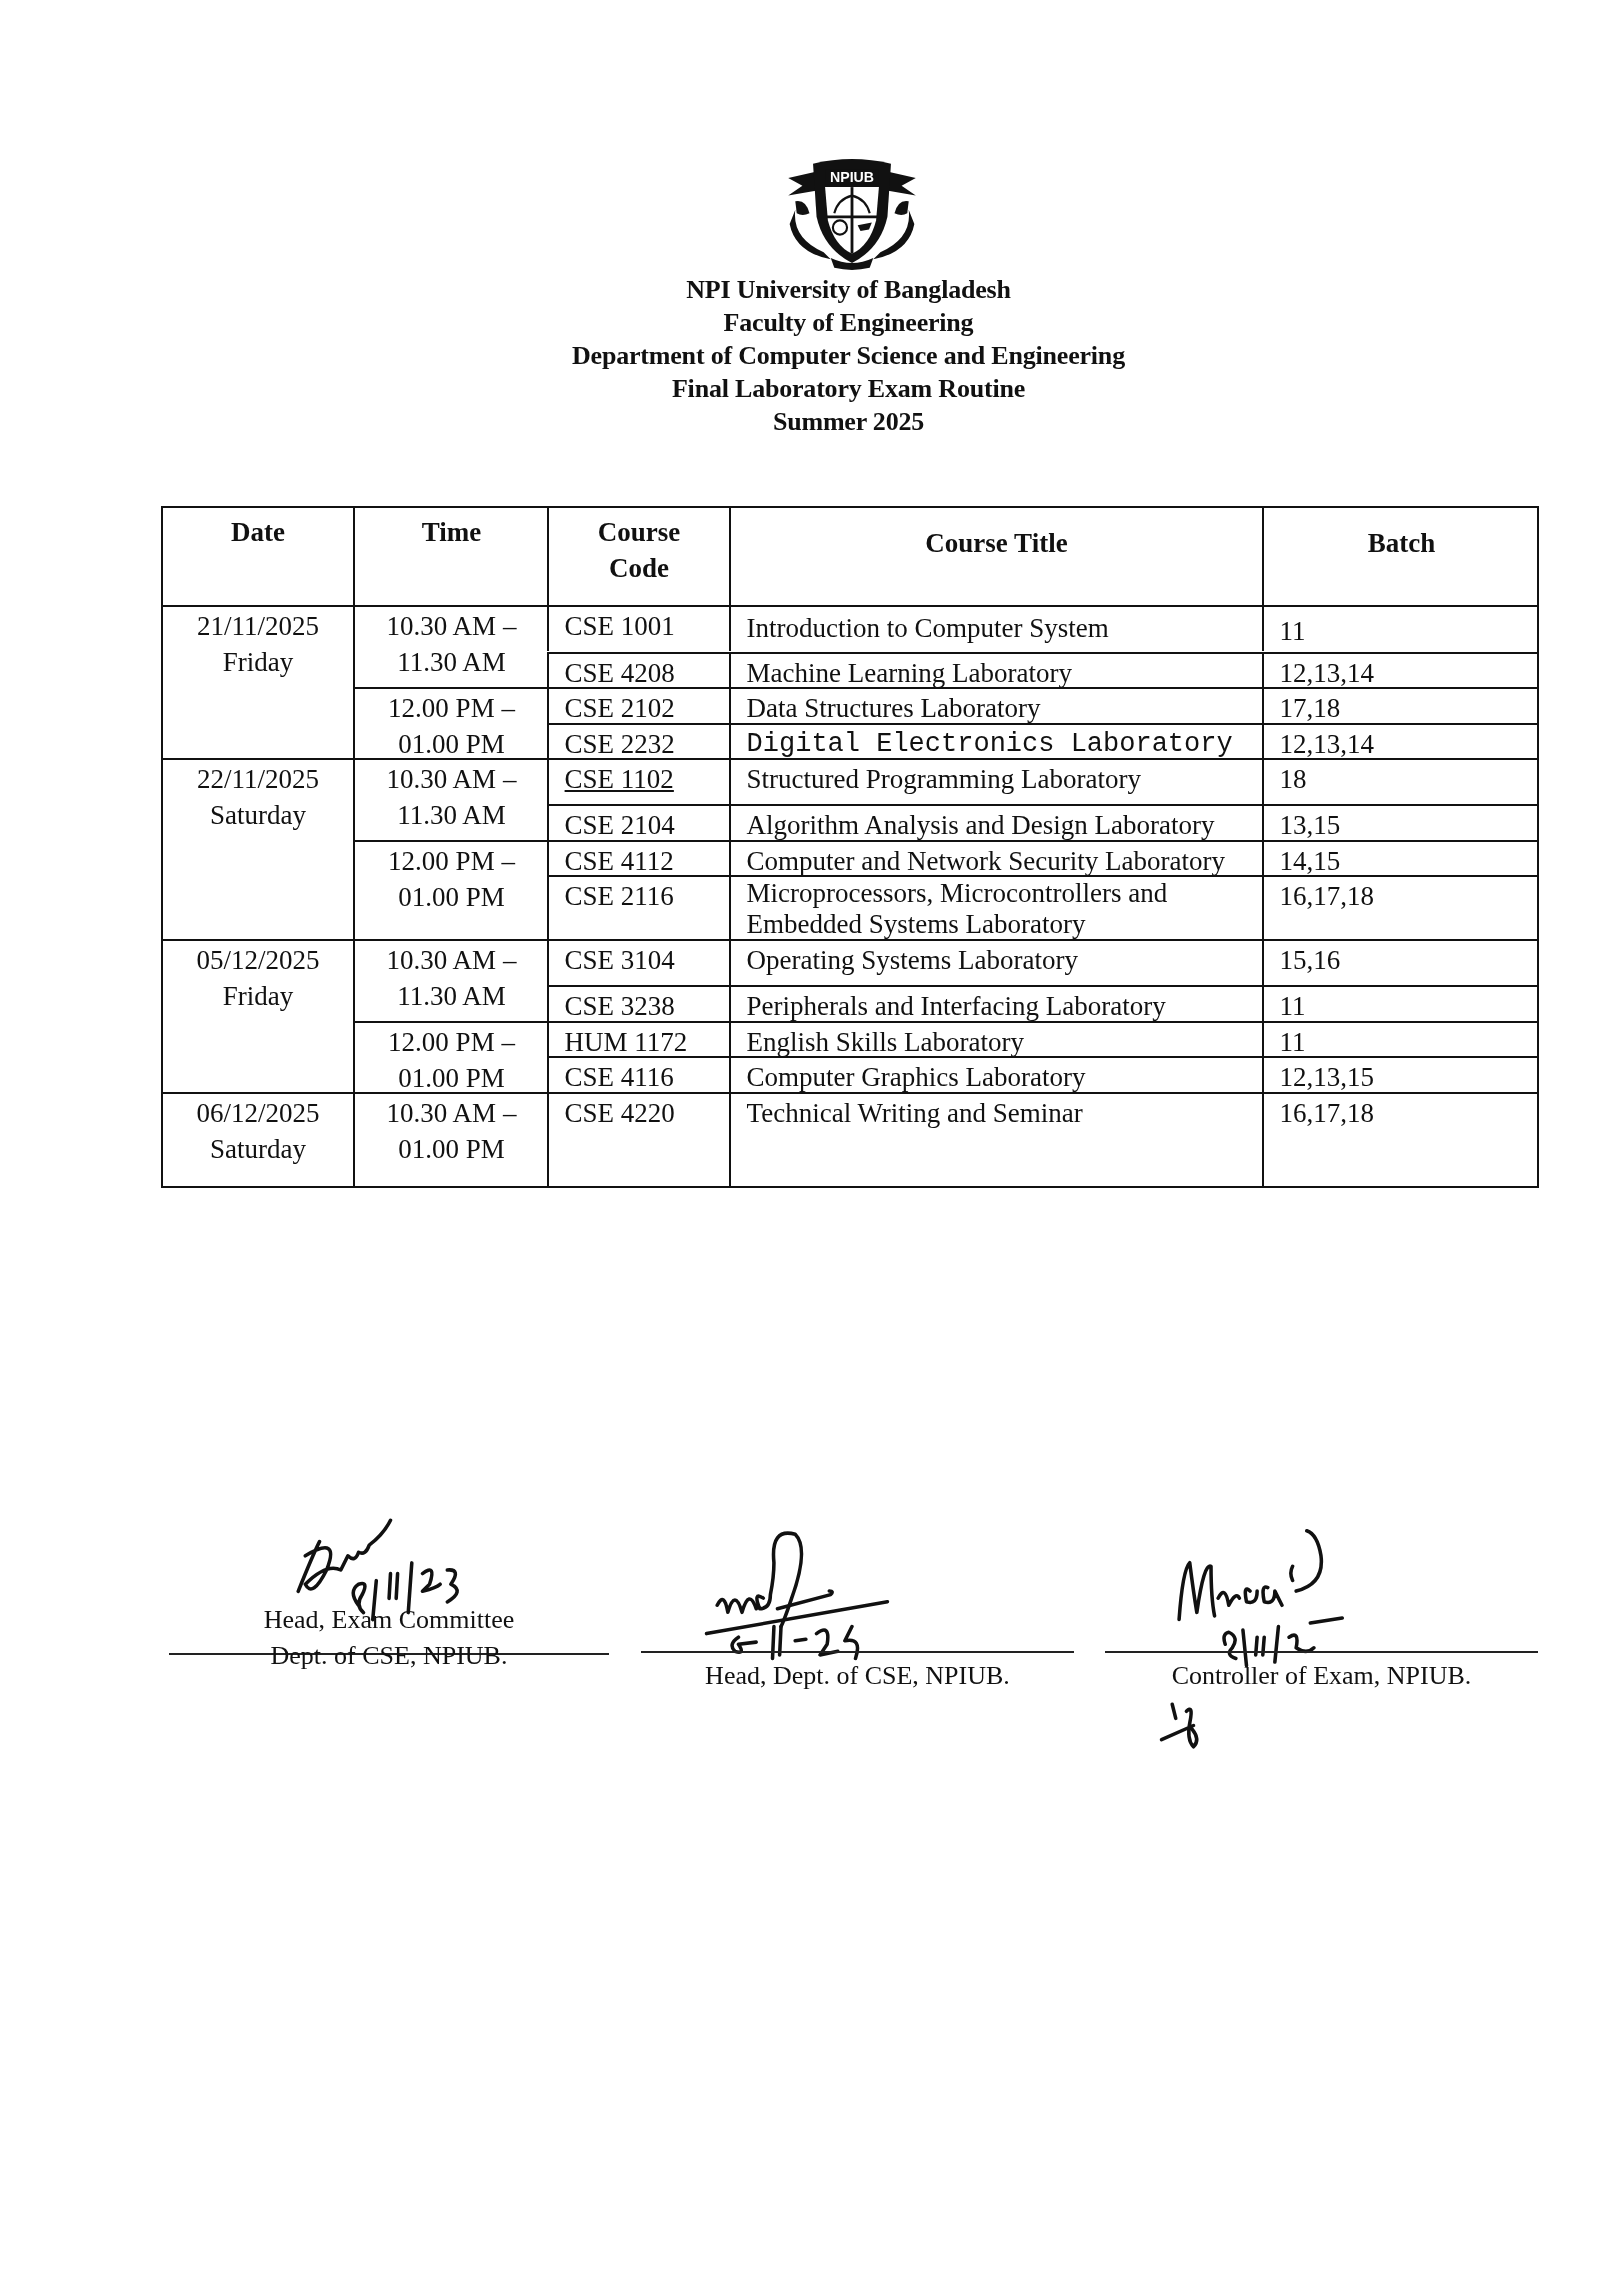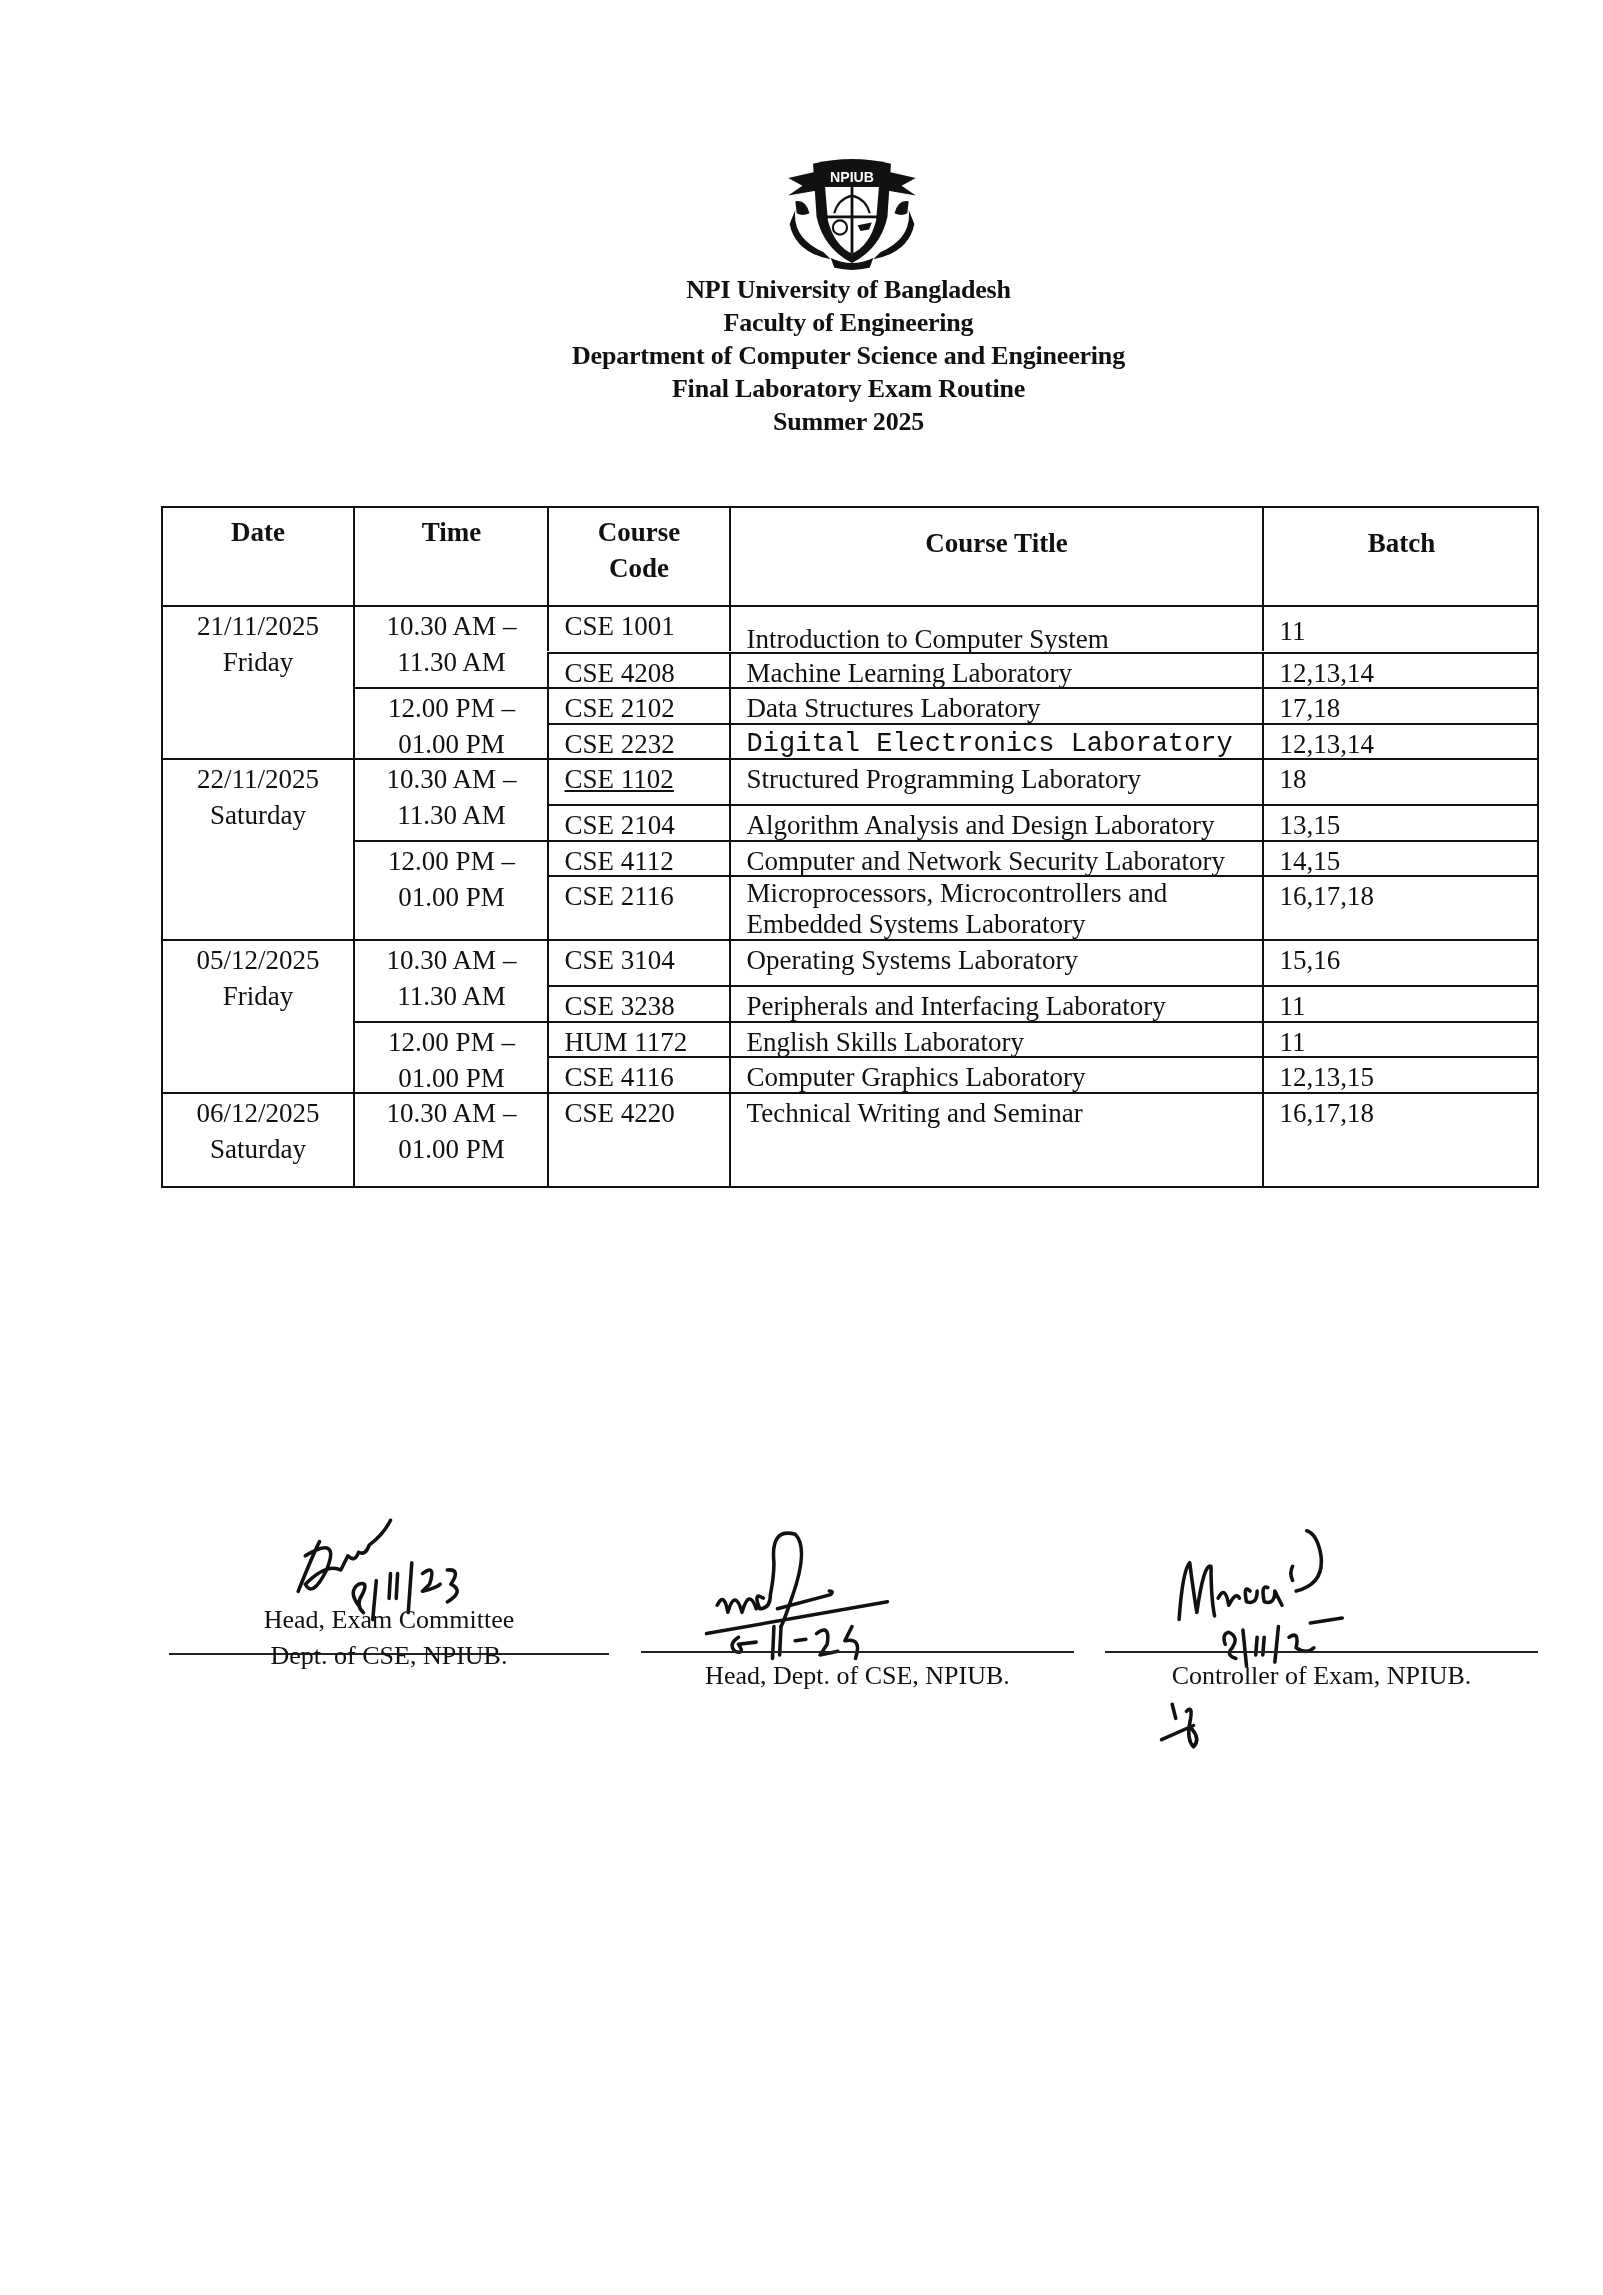--- a/index.html
+++ b/index.html
@@ -74,21 +74,21 @@
   <div class="cell c" style="left:192px;top:99px;width:195px;height:82px;">
     <div>10.30 AM –</div>
     <div>11.30 AM</div>
   </div>
   <div class="cell c" style="left:192px;top:181px;width:195px;height:71px;">
     <div>12.00 PM –</div>
     <div>01.00 PM</div>
   </div>
 
   <div class="cell l" style="left:386px;top:99px;width:182px;height:46px;">CSE 1001</div>
-  <div class="cell l" style="left:568px;top:99px;width:533px;height:46px;padding-top:14px;">Introduction to Computer System</div>
+  <div class="cell l" style="left:568px;top:99px;width:533px;height:46px;padding-top:3px;">Introduction to Computer System</div>
   <div class="cell l" style="left:1101px;top:99px;width:277px;height:46px;padding-top:5.7px;">11</div>
 
   <div class="cell l" style="left:386px;top:146px;width:182px;height:36px;">CSE 4208</div>
   <div class="cell l" style="left:568px;top:146px;width:533px;height:36px;">Machine Learning Laboratory</div>
   <div class="cell l" style="left:1101px;top:146px;width:277px;height:36px;">12,13,14</div>
 
   <div class="cell l" style="left:386px;top:181px;width:182px;height:36px;">CSE 2102</div>
   <div class="cell l" style="left:568px;top:181px;width:533px;height:36px;">Data Structures Laboratory</div>
   <div class="cell l" style="left:1101px;top:181px;width:277px;height:36px;">17,18</div>
 

